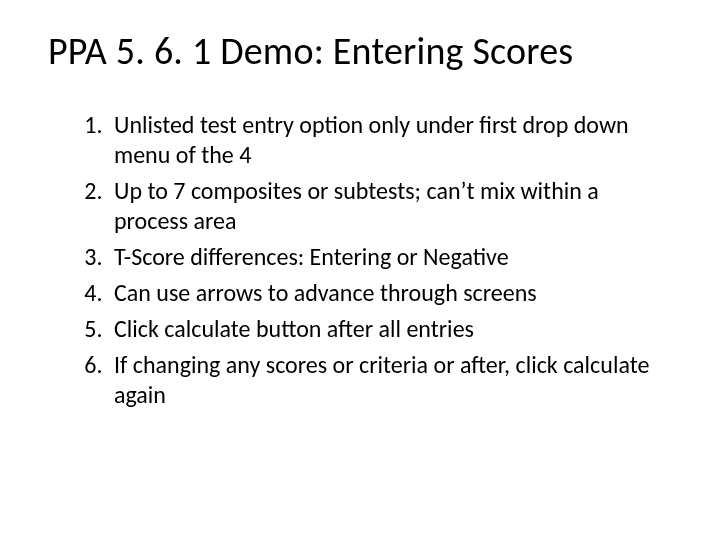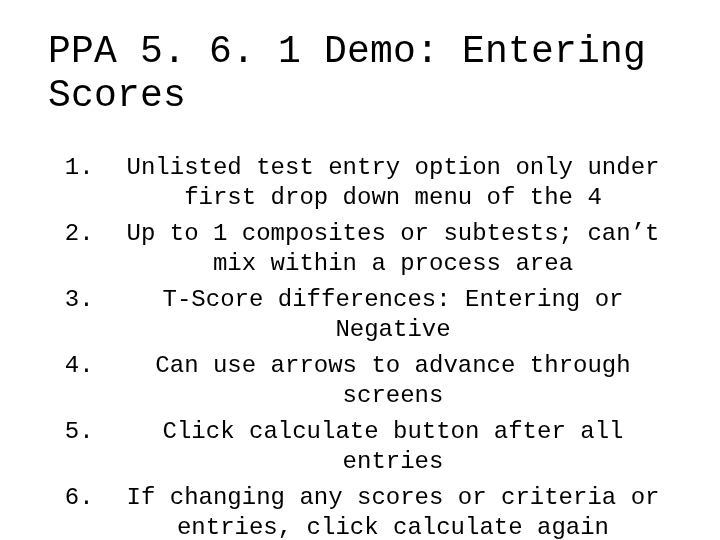--- a/index.html
+++ b/index.html
@@ -9,47 +9,45 @@
     height: 540px;
     background: #fff;
     font-family: Calibri, "Segoe UI", Arial, sans-serif;
     color: #000;
   }
   .slide {
     box-sizing: border-box;
     width: 720px;
     height: 540px;
     padding: 30px 48px 0 48px;
-    font-family: Liberation Mono, monospace;
   }
   .title {
     font-size: 38px;
     font-weight: 400;
     margin: 0 0 36px 0;
     line-height: 1.15;
     letter-spacing: 0.2px;
   }
   ol.points {
     font-size: 24px;
     line-height: 1.25;
     margin: 0;
     padding-left: 60px;
   }
   ol.points li {
     margin-bottom: 6px;
     padding-left: 6px;
-    text-align: center;
   }
 </style>
 </head>
 <body>
 
 <div class="slide">
   <h1 class="title">PPA 5. 6. 1 Demo: Entering Scores</h1>
   <ol class="points">
     <li>Unlisted test entry option only under first drop down menu of the 4</li>
-    <li>Up to 1 composites or subtests; can’t mix within a process area</li>
+    <li>Up to 7 composites or subtests; can’t mix within a process area</li>
     <li>T-Score differences: Entering or Negative</li>
     <li>Can use arrows to advance through screens</li>
     <li>Click calculate button after all entries</li>
-    <li>If changing any scores or criteria or entries, click calculate again</li>
+    <li>If changing any scores or criteria or after, click calculate again</li>
   </ol>
 </div>
 
 </body></html>

